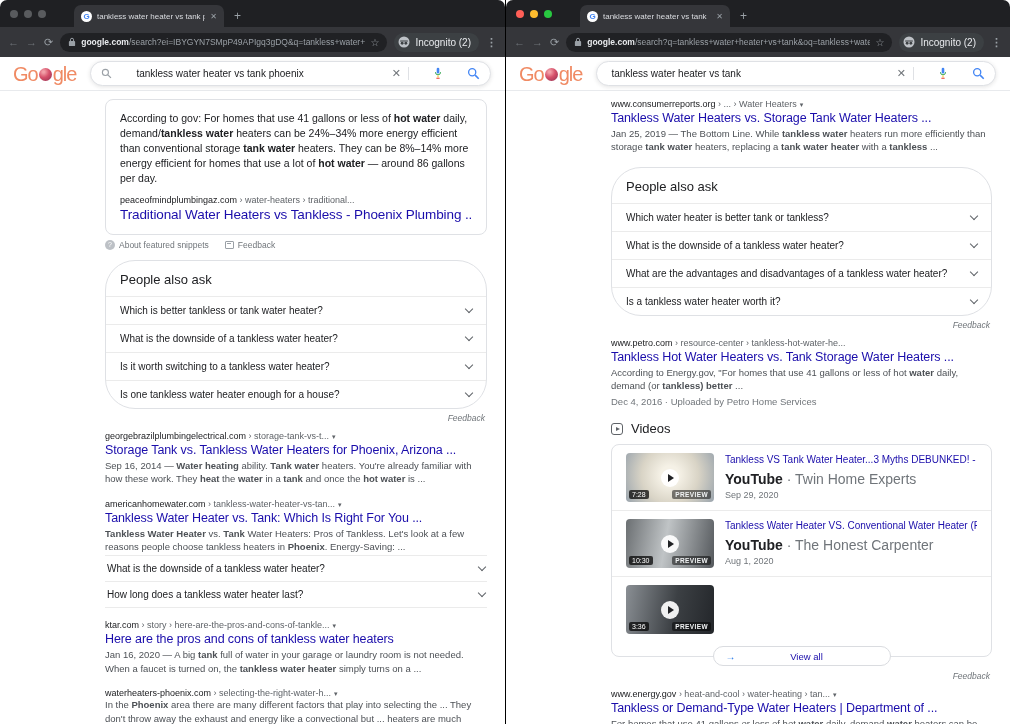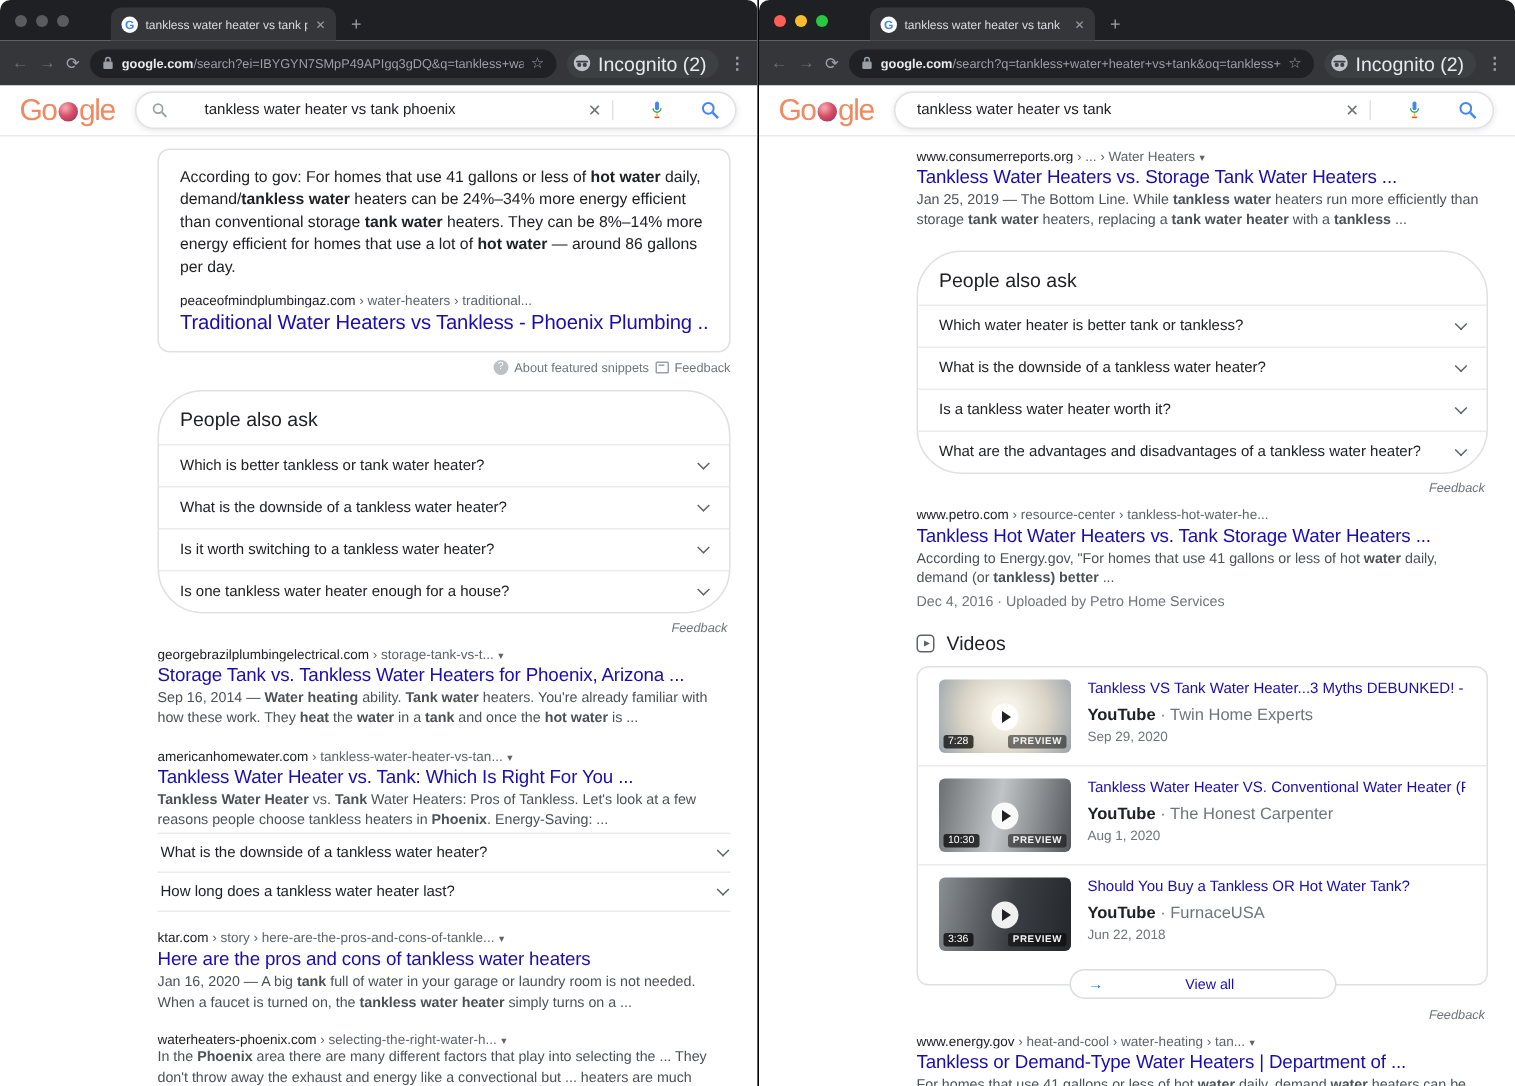--- a/index.html
+++ b/index.html
@@ -21,21 +21,21 @@
   .tab-close { color:#9aa0a6; font-size:8px; flex:0 0 auto; }
   .newtab { color:#9aa0a6; font-size:12px; margin:0 0 4px 10px; }
   .toolbar { height:30px; background:#35363a; display:flex; align-items:center; padding:0 8px; gap:7px; }
   .navic { color:#9aa0a6; font-size:11px; }
   .navic.dim { color:#6e7378; }
   .urlpill { flex:1; height:19px; background:#202124; border-radius:10px; display:flex; align-items:center; padding:0 8px; gap:5px; min-width:0; }
   .urltext { font-size:8.5px; color:#9aa0a6; white-space:nowrap; overflow:hidden; flex:1; }
   .urltext b { color:#e8eaed; font-weight:bold; }
   .star { color:#9aa0a6; font-size:10px; }
   .incog { display:flex; align-items:center; gap:5px; background:#3c4043; border-radius:10px; height:19px; padding:0 8px 0 4px; }
-  .incog-label { color:#e8eaed; font-size:13px; white-space:nowrap; }
+  .incog-label { color:#e8eaed; font-size:10px; white-space:nowrap; }
   .more { color:#9aa0a6; font-size:11px; font-weight:bold; }
 
   
   .serp-header { height:34px; background:#fff; display:flex; align-items:center; padding:0 14px 0 13px; border-bottom:1px solid #e8eaed; }
   .glogo { font-size:20px; font-weight:500; letter-spacing:-1px; color:#f08a63; display:flex; align-items:center; line-height:1; }
   .ornament { width:13px; height:13px; border-radius:50%; margin:0 1px; background:radial-gradient(circle at 35% 30%, #f2a0a8 8%, #d6506a 45%, #8c2c4e 100%); position:relative; top:1px; }
   .searchbox { flex:1; margin-left:14px; height:25px; border:1px solid #dfe1e5; border-radius:13px; box-shadow:0 1px 4px rgba(32,33,36,.12); display:flex; align-items:center; padding:0 10px; gap:24px; background:#fff; min-width:0; }
   .query { flex:1; font-size:10px; color:#202124; white-space:nowrap; overflow:hidden; }
   .clear { color:#70757a; font-size:11px; padding-right:7px; border-right:1px solid #dfe1e5; }
 
@@ -43,21 +43,21 @@
   .content { padding:8px 18px 0 105px; }
   .card { border:1px solid #dfe1e5; border-radius:8px; background:#fff; }
   .fs-card { padding:11px 14px 12px 14px; }
   .fs-text { font-size:10.5px; line-height:1.42; color:#202124; }
   .fs-text b, .snip b { font-weight:bold; }
   .crumb { font-size:9px; color:#202124; white-space:nowrap; overflow:hidden; }
   .crumb .path { color:#5f6368; }
   .crumb-arrow { color:#5f6368; font-size:7px; margin-left:3px; }
   .title { display:block; font-size:12.5px; color:#1a0dab; white-space:nowrap; overflow:hidden; margin:2px 0 2px 0; text-decoration:none; letter-spacing:-0.1px; }
   .snip { font-size:9.5px; line-height:1.42; color:#4d5156; }
-  .fs-meta-row { display:flex; justify-content:flex-end; gap:4px; align-items:center; margin:5px 0 10px 0; }
+  .fs-meta-row { display:flex; gap:16px; align-items:center; margin:5px 0 10px 0; }
   .meta-link { display:flex; align-items:center; gap:4px; font-size:8.5px; color:#70757a; }
   .qmark { width:10px; height:10px; border-radius:50%; background:#bdc1c6; color:#fff; font-size:7px; display:flex; align-items:center; justify-content:center; }
   .flagic { width:9px; height:8px; border:1px solid #9aa0a6; border-radius:1px; position:relative; }
   .flagic::after { content:""; position:absolute; left:1px; top:1px; width:4px; height:1px; background:#9aa0a6; }
 
   .paa-card { margin-bottom:3px;border-radius:30px; }
   .paa-head { font-size:13px; color:#202124; padding:11px 14px 9px 14px; }
   .paa-row { display:flex; align-items:center; justify-content:space-between; border-top:1px solid #ebebeb; padding:8px 14px; }
   .paa-q { font-size:10px; color:#202124; white-space:nowrap; overflow:hidden; }
   .chev { width:6px; height:6px; border-right:1.4px solid #5f6368; border-bottom:1.4px solid #5f6368; transform:rotate(45deg); flex:0 0 auto; margin-left:8px; margin-top:-3px; }
@@ -79,21 +79,21 @@
   .thumb { width:88px; height:49px; border-radius:4px; flex:0 0 auto; position:relative; overflow:hidden; }
   .thumb.t1 { background:radial-gradient(circle at 50% 45%, #f5f1e6 0 18%, #d9d4c6 55%, #9aa4ad 100%); }
   .thumb.t2 { background:linear-gradient(100deg,#6b6f72,#c0c4c6 45%,#54585c); }
   .thumb.t3 { background:linear-gradient(100deg,#8a8f94,#3c4044 55%,#23262a); }
   .play { position:absolute; left:50%; top:50%; width:18px; height:18px; transform:translate(-50%,-50%); background:rgba(255,255,255,.92); border-radius:50%; }
   .play::after { content:""; position:absolute; left:7px; top:5px; width:0; height:0; border-left:6px solid #202124; border-top:4px solid transparent; border-bottom:4px solid transparent; }
   .dur { position:absolute; left:3px; bottom:3px; background:rgba(0,0,0,.72); color:#fff; font-size:7px; padding:1px 3px; border-radius:2px; }
   .preview { position:absolute; right:3px; bottom:3px; background:rgba(0,0,0,.5); color:#f1f3f4; font-size:6.5px; font-weight:bold; letter-spacing:.4px; padding:1px 3px; border-radius:2px; }
   .vid-info { min-width:0; flex:1; }
   .vid-title { display:block; font-size:10px; color:#1a0dab; white-space:nowrap; overflow:hidden; text-decoration:none; margin:1px 0 6px 0; }
-  .vid-src { font-size:11px; color:#70757a; }
+  .vid-src { font-size:14px; color:#70757a; }
   .vid-src b { color:#202124; font-weight:bold; }
   .vid-date { font-size:9px; color:#70757a; margin-top:3px; }
   .viewall-wrap { display:flex; justify-content:center; position:relative; margin:4px 0 -10px 0; }
   .viewall { display:flex; align-items:center; background:#fff; border:1px solid #dadce0; border-radius:10px; height:20px; width:178px; padding:0 12px; position:relative; z-index:2; }
   .viewall-arrow { color:#1a73e8; font-size:10px; }
   .viewall-label { flex:1; text-align:center; color:#1a0dab; font-size:9.5px; }
 
   svg { display:block; }
 </style>
 </head>
@@ -311,25 +311,25 @@
         <div class="paa-head">People also ask</div>
         <div class="paa-row">
             <span class="paa-q">Which water heater is better tank or tankless?</span>
             <span class="chev"></span>
           </div>
         <div class="paa-row">
             <span class="paa-q">What is the downside of a tankless water heater?</span>
             <span class="chev"></span>
           </div>
         <div class="paa-row">
+            <span class="paa-q">What are the advantages and disadvantages of a tankless water heater?</span>
+            <span class="chev"></span>
+          </div>
+        <div class="paa-row">
             <span class="paa-q">Is a tankless water heater worth it?</span>
-            <span class="chev"></span>
-          </div>
-        <div class="paa-row">
-            <span class="paa-q">What are the advantages and disadvantages of a tankless water heater?</span>
             <span class="chev"></span>
           </div>
       </div>
       <div class="fb-row">Feedback</div>
 
       <div class="result">
         <div class="crumb"><span>www.petro.com</span><span class="path"> › resource-center › tankless-hot-water-he...</span></div>
         <a class="title">Tankless Hot Water Heaters vs. Tank Storage Water Heaters ...</a>
         <div class="snip">According to Energy.gov, "For homes that use 41 gallons or less of hot <b>water</b> daily, demand (or <b>tankless) better</b> ...</div>
         <div class="snip" style="color:#70757a; margin-top:2px;">Dec 4, 2016 · Uploaded by Petro Home Services</div>
@@ -363,25 +363,20 @@
             <div class="vid-src"><b>YouTube</b><span> · The Honest Carpenter</span></div>
             <div class="vid-date">Aug 1, 2020</div>
           </div>
         </div>
         <div class="vid-row">
           <div class="thumb t3">
             <span class="play"></span>
             <span class="dur">3:36</span>
             <span class="preview">PREVIEW</span>
           </div>
-          <div class="vid-info">
-            <a class="vid-title">Should You Buy a Tankless OR Hot Water Tank?</a>
-            <div class="vid-src"><b>YouTube</b><span> · FurnaceUSA</span></div>
-            <div class="vid-date">Jun 22, 2018</div>
-          </div>
         </div>
         <div class="viewall-wrap">
           <div class="viewall">
             <span class="viewall-arrow">→</span>
             <span class="viewall-label">View all</span>
           </div>
         </div>
       </div>
       <div class="fb-row" style="margin-top:14px;">Feedback</div>
 

